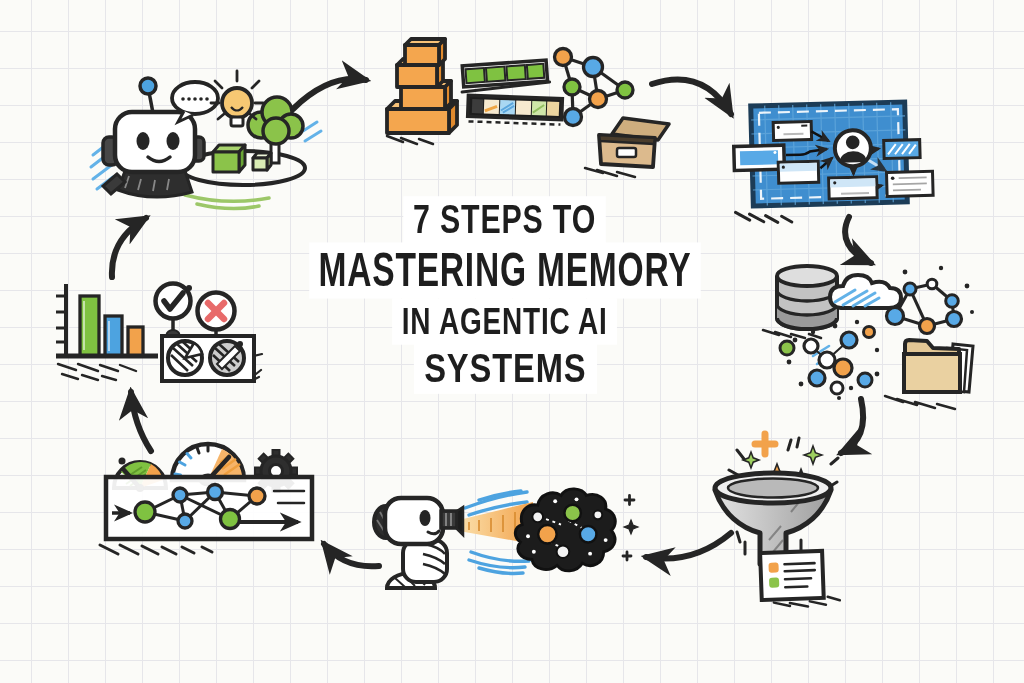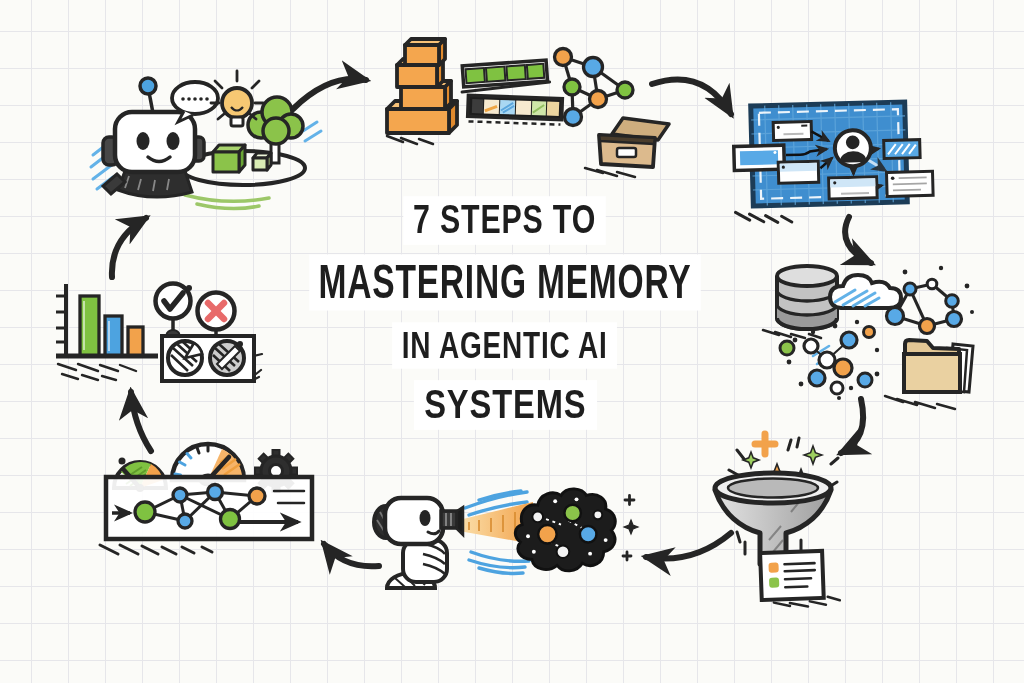--- a/index.html
+++ b/index.html
@@ -9,21 +9,21 @@
     background-image:
       linear-gradient(#e6e6ea 1px, transparent 1px),
       linear-gradient(90deg,#e6e6ea 1px, transparent 1px);
     background-size:37px 37px;
     background-position:-6px -6px;
     font-family:"Liberation Sans", sans-serif;
   }
   .fig{position:absolute;}
   .title-block{
     position:absolute;left:300px;top:198px;width:410px;
-    display:flex;flex-direction:column;align-items:center;gap:14px;
+    display:flex;flex-direction:column;align-items:center;gap:2px;
     z-index:4;
   }
   .title-line{
     display:inline-block;background:#ffffff;color:#1e1e1e;
     font-weight:700;letter-spacing:1px;white-space:nowrap;
     padding:3px 12px;line-height:1.05;
   }
   .tl1{font-size:37px;transform:scaleX(.82) scaleY(1.08);}
   .tl2{font-size:43px;transform:scaleX(.78) scaleY(1.1);}
   .tl3{font-size:35px;transform:scaleX(.8) scaleY(1.08);margin-top:2px;}

